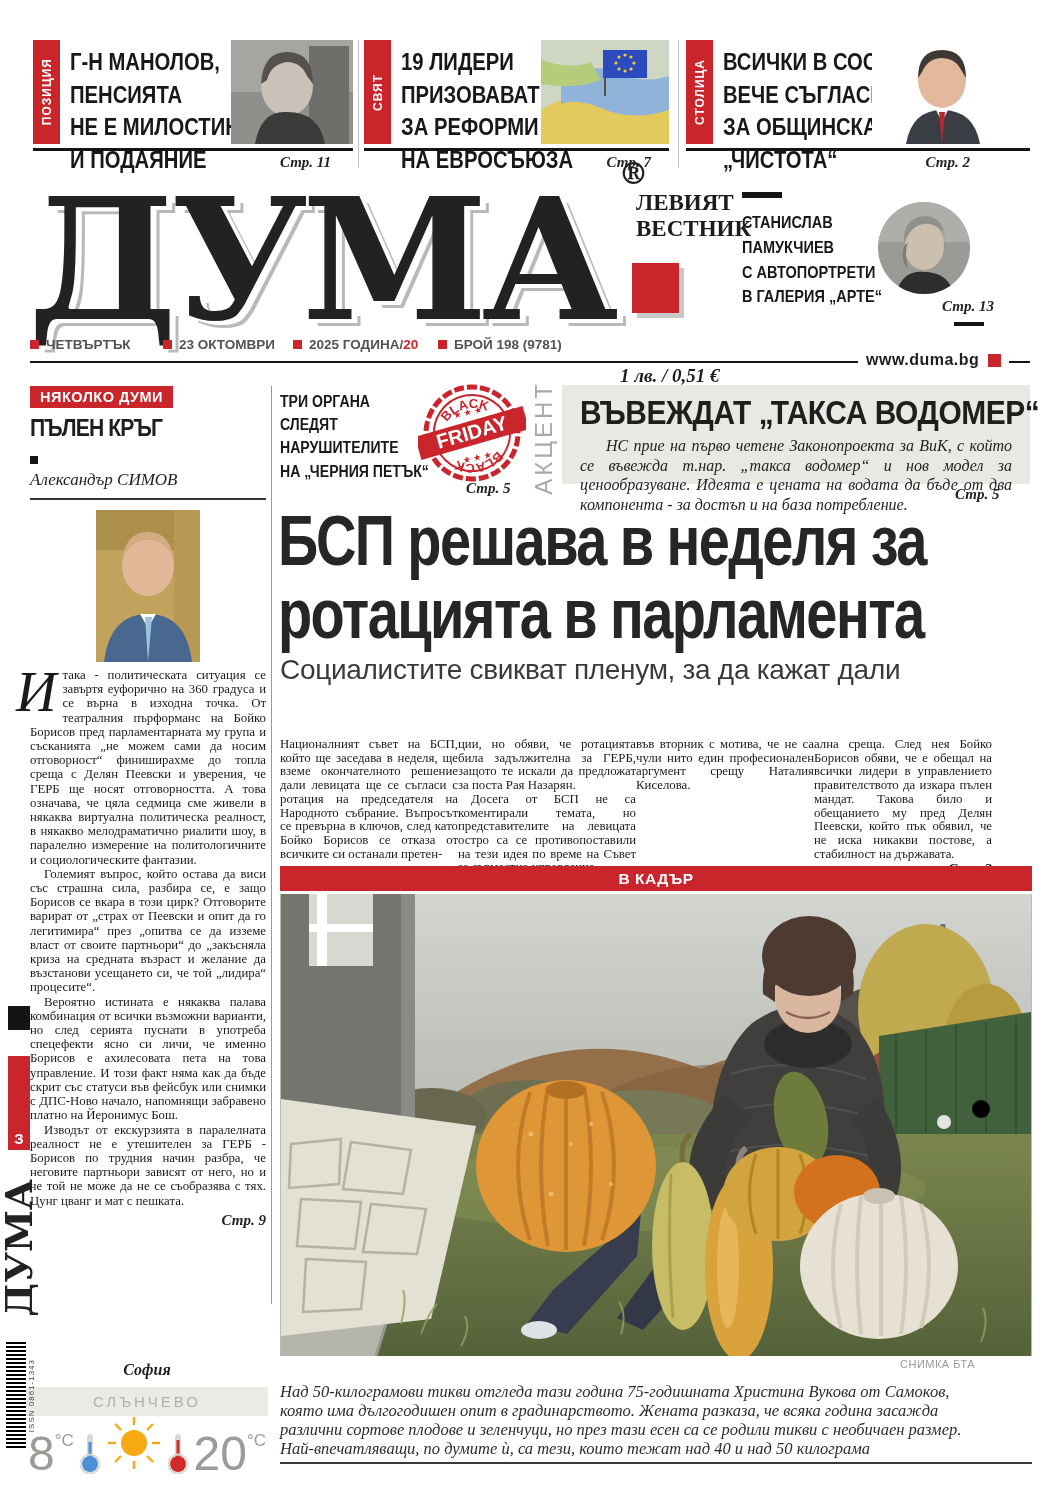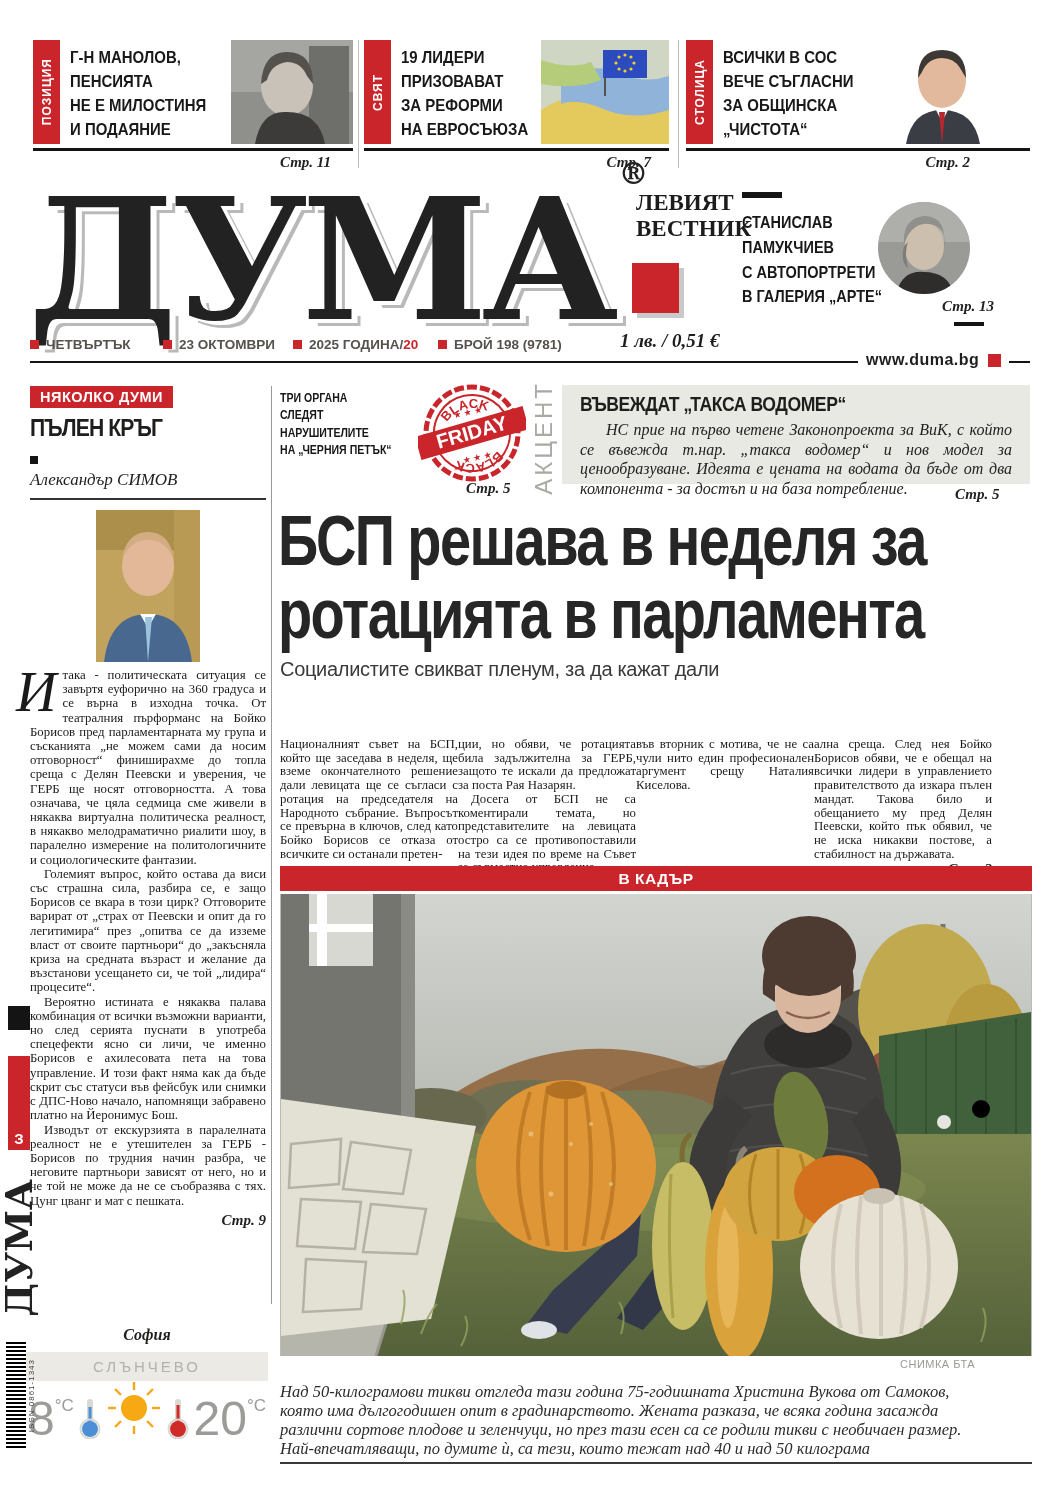--- a/index.html
+++ b/index.html
@@ -3,29 +3,29 @@
 <meta charset="utf-8">
 <style>
   :root{
     --red:#c9252b;
     --ink:#1e1e1c;
     --graybox:#e9e9e4;
   }
   *{box-sizing:border-box;margin:0;padding:0;}
   body{background:#fff;font-family:"Liberation Sans",sans-serif;color:var(--ink);}
   .page{position:relative;width:1058px;height:1493px;background:#fff;overflow:hidden;}
-  .serif{font-family:"Liberation Serif",serif;}
+  .serif{font-family:"Liberation Serif",serif;margin-top:35px;}
   .cond{display:inline-block;transform:scaleX(.88);transform-origin:0 0;white-space:nowrap;}
   .pageref{font-family:"Liberation Serif",serif;font-style:italic;font-weight:bold;font-size:15px;color:#222;}
 
   
   .teaser{position:absolute;top:40px;height:130px;}
   .teaser .tab{position:absolute;left:0;top:0;width:27px;height:104px;background:var(--red);display:flex;align-items:center;justify-content:center;}
   .teaser .tab span{writing-mode:vertical-rl;transform:rotate(180deg);color:#fff;font-weight:bold;font-size:12px;letter-spacing:1px;}
-  .teaser .lines{position:absolute;left:37px;top:6px;font-weight:bold;font-size:17px;line-height:1.42;color:#181818;}
+  .teaser .lines{position:absolute;left:37px;top:6px;font-weight:bold;font-size:23px;line-height:1.42;color:#181818;}
   .teaser .photo{position:absolute;top:0;height:104px;overflow:hidden;}
   .teaser .rule{position:absolute;left:0;top:108px;height:3px;background:#141414;width:100%;}
   .teaser .pref{position:absolute;top:114px;}
   .tdivider{position:absolute;top:40px;width:1px;height:128px;background:#c2c2bd;}
 
   
   .mast-title{position:absolute;left:28px;top:176px;font-family:"DejaVu Serif",serif;font-weight:bold;font-size:168px;line-height:1;letter-spacing:-6px;color:#222;text-shadow:6px 4px 0 #fff,9px 7px 0 #b9b9b9;}
   .mast-title sup{font-size:30px;letter-spacing:0;vertical-align:super;position:relative;top:-78px;left:6px;text-shadow:none;}
   .tagline{position:absolute;left:636px;top:190px;font-family:"Liberation Serif",serif;font-weight:bold;font-size:23px;line-height:1.15;color:#1c1c1c;}
   .redsq{position:absolute;left:632px;top:263px;width:47px;height:50px;background:var(--red);box-shadow:5px 5px 0 #c9c9c9;}
@@ -61,34 +61,34 @@
   
   .weather{position:absolute;left:26px;top:1326px;width:242px;}
   .w-city{text-align:center;font-family:"Liberation Serif",serif;font-style:italic;font-weight:bold;font-size:16px;}
   .w-cond{margin-top:8px;background:#eceae5;color:#b3b1ac;text-align:center;font-size:15px;letter-spacing:3px;padding:6px 0;}
   .w-row{display:flex;align-items:center;justify-content:space-between;margin-top:14px;padding:0 2px;}
   .w-temp{color:#9b9b97;font-weight:300;font-size:48px;line-height:1;display:flex;}
   .w-temp .unit{font-size:17px;margin-top:2px;}
   .w-sun{margin-top:-18px;}
 
   
-  .bf-lines{position:absolute;left:280px;top:390px;font-weight:bold;font-size:12px;line-height:1.45;color:#181818;}
+  .bf-lines{position:absolute;left:280px;top:390px;font-weight:bold;font-size:16px;line-height:1.45;color:#181818;}
   .bf-stamp{position:absolute;left:418px;top:381px;}
   .bf-pref{position:absolute;left:466px;top:480px;}
   .accent-vert{position:absolute;left:530px;top:388px;height:100px;display:flex;align-items:center;}
   .accent-vert span{writing-mode:vertical-rl;transform:rotate(180deg);color:#aaaaa5;font-size:24px;font-weight:300;letter-spacing:3px;}
   .accent-box{position:absolute;left:562px;top:385px;width:468px;height:99px;background:var(--graybox);padding:8px 18px 0 18px;}
-  .accent-title{font-weight:bold;font-size:20px;letter-spacing:-.5px;}
+  .accent-title{font-weight:bold;font-size:34px;letter-spacing:-.5px;}
   .accent-body{font-family:"Liberation Serif",serif;font-style:italic;font-size:16px;line-height:1.22;margin-top:4px;text-indent:26px;text-align:justify;color:#222;}
   .accent-pref{position:absolute;left:955px;top:486px;}
 
   
   .headline{position:absolute;left:278px;top:505px;color:#262626;font-weight:bold;font-size:70px;line-height:73px;letter-spacing:-2px;}
   .headline .cond{transform:scaleX(.8);}
-  .subhead{position:absolute;left:280px;top:653px;font-size:20px;line-height:33px;font-weight:500;color:#3a3a3a;letter-spacing:-.3px;}
+  .subhead{position:absolute;left:280px;top:653px;font-size:28px;line-height:33px;font-weight:500;color:#3a3a3a;letter-spacing:-.3px;}
   .cols{position:absolute;left:280px;top:738px;width:752px;display:flex;}
   .col{width:178px;font-family:"Liberation Serif",serif;font-size:12.8px;line-height:13.7px;text-align:justify;color:#1a1a1a;}
   .col p + p{text-indent:13px;}
   .col .pageref{display:block;text-align:right;margin-top:2px;}
 
   
   .kader{position:absolute;left:280px;top:866px;width:752px;height:25px;background:var(--red);color:#fff;font-weight:bold;font-size:15.5px;display:flex;align-items:center;justify-content:center;letter-spacing:.5px;}
   .feature{position:absolute;left:280px;top:894px;width:752px;height:462px;overflow:hidden;background:#b9bcb6;}
   .credit{position:absolute;left:880px;top:1358px;font-size:11px;color:#9a9a95;letter-spacing:.5px;margin-left:20px;}
   .caption{position:absolute;left:280px;top:1382px;font-family:"Liberation Serif",serif;font-style:italic;font-size:16.5px;line-height:19px;color:#2c2c2c;}

